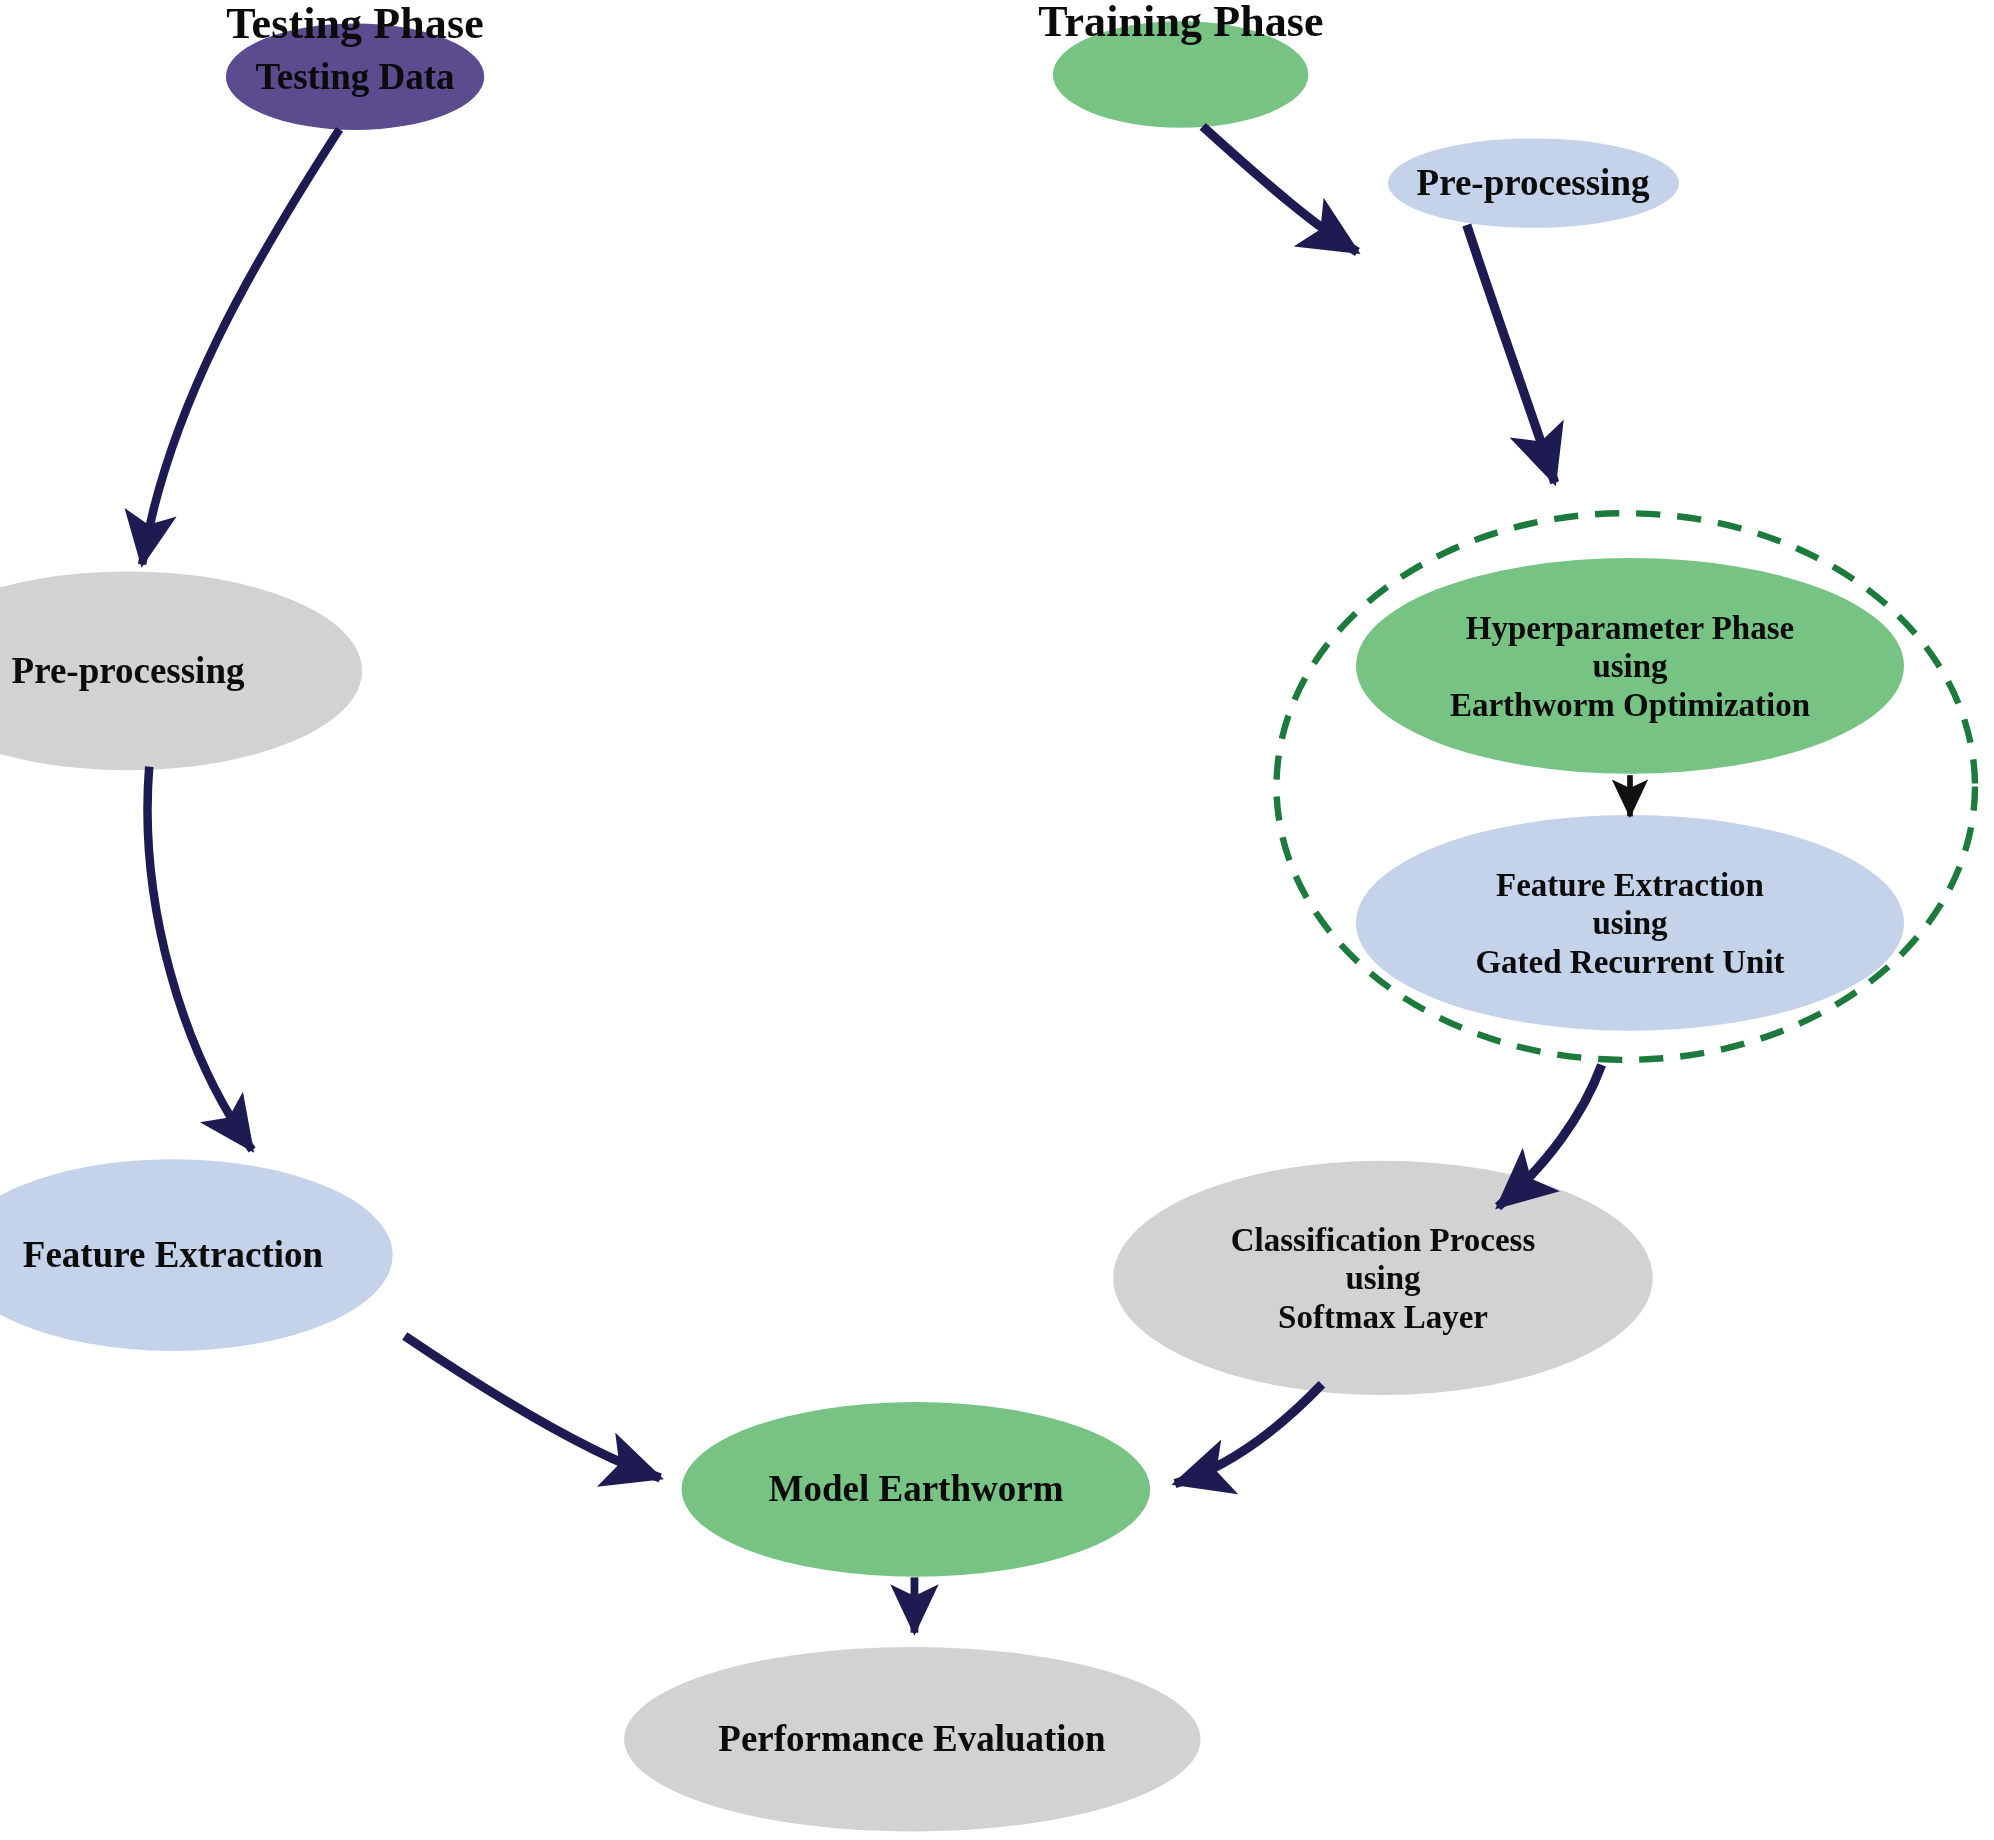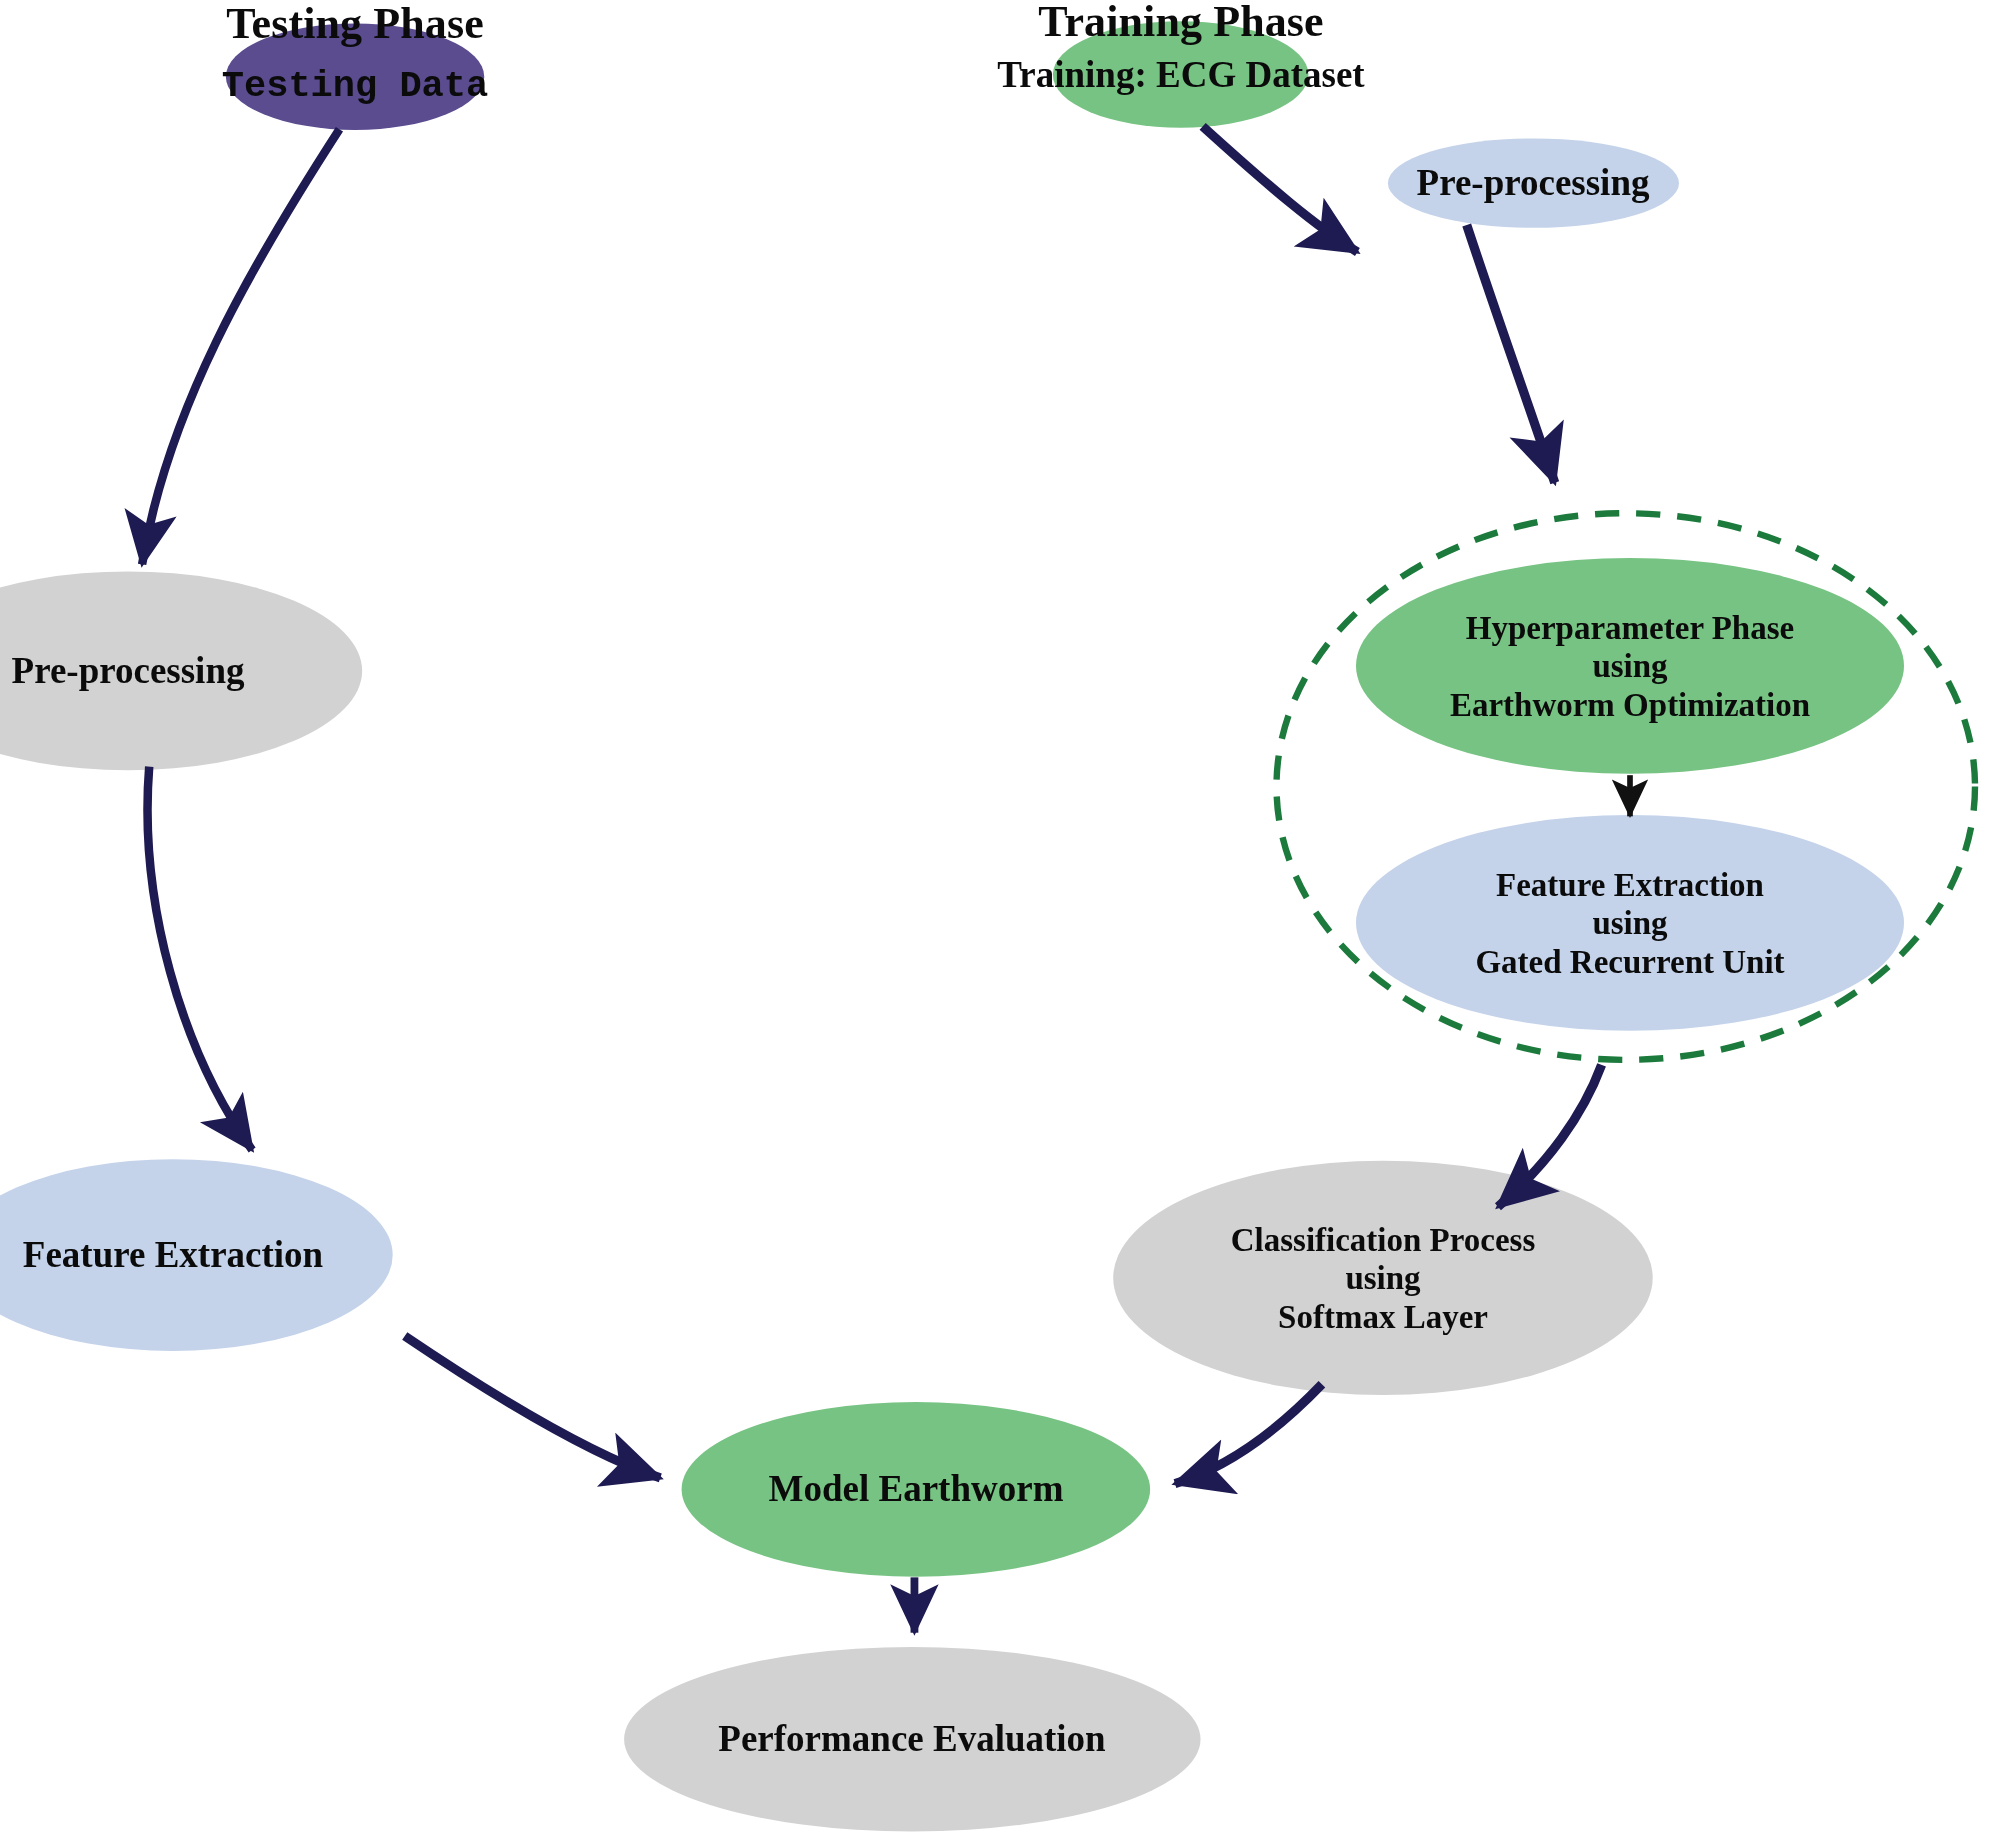--- a/index.html
+++ b/index.html
@@ -80,23 +80,22 @@
 
     <path d="M 1862 1950 C 1790 2025 1720 2070 1655 2090" fill="none" stroke="#1E1B52" stroke-width="13" marker-end="url(#ah-navy)"></path>
 
     <path d="M 1288 2222 L 1288 2300" fill="none" stroke="#1E1B52" stroke-width="11" marker-end="url(#ah-navy)"></path>
   </svg>
 
   <div class="phase-title" style="left:355px;top:23px;">Testing Phase</div>
 
   <div class="phase-title" style="left:1181px;top:21px;">Training Phase</div>
 
-  <div class="node-label lbl-lg" style="left:355px;top:86px;font-family:Liberation Mono, monospace;">Testing Data</div>
+  <div class="node-label lbl-lg" style="left:355px;top:77px;">Testing Data</div>
 
-  <div class="node-label lbl-lg" style="left:1181px;top:75px;">Training: ECG Dataset</div>
 
   <div class="node-label lbl-lg" style="left:1533px;top:183px;">Pre-processing</div>
 
   <div class="node-label lbl-lg" style="left:128px;top:671px;">Pre-processing</div>
 
   <div class="node-label lbl-md" style="left:1630px;top:666px;">
     <span class="ln">Hyperparameter Phase</span>
     <span class="ln">using</span>
     <span class="ln">Earthworm Optimization</span>
   </div>

